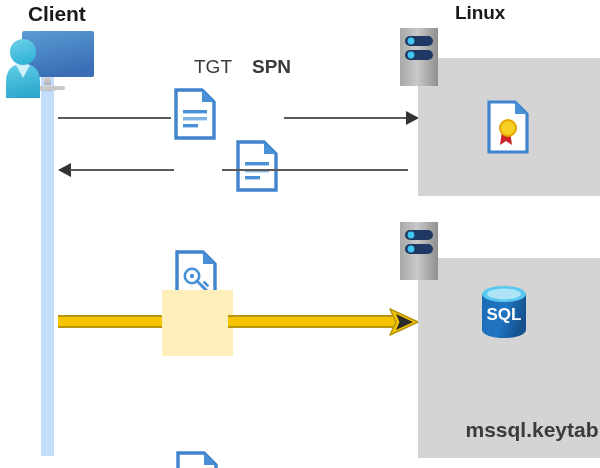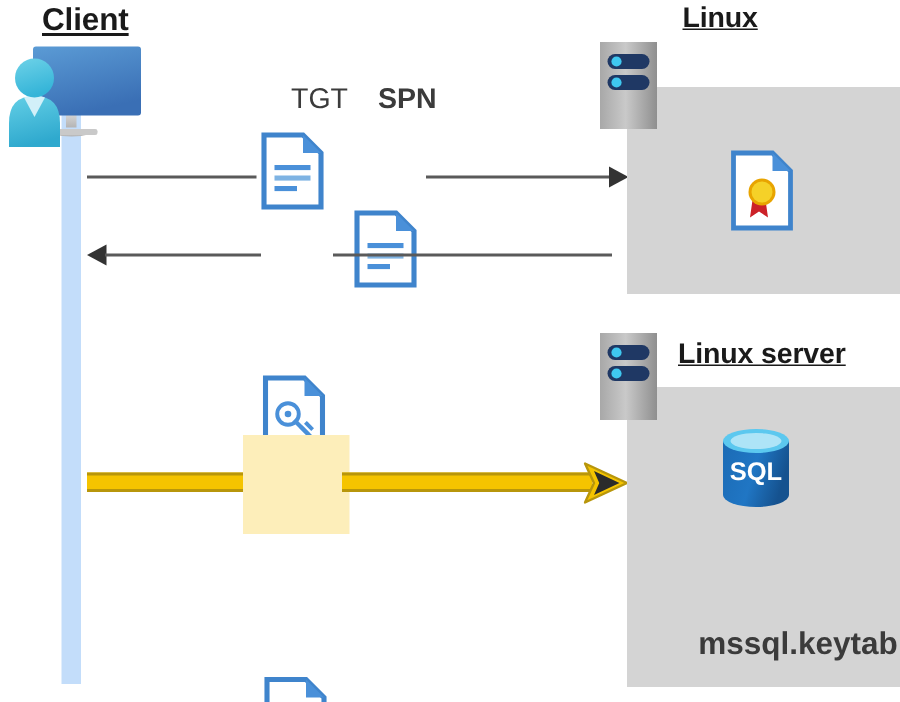--- a/index.html
+++ b/index.html
@@ -16,21 +16,20 @@
   }
   .stage { position: absolute; inset: 0; }
   .abs { position: absolute; }
 
   
   .title-bold {
     font-weight: bold;
     color: #1a1a1a;
     line-height: 1.12;
     letter-spacing: -0.1px;
-    text-decoration: underline;
   }
   .label-plain {
     color: #3b3b3b;
     font-weight: normal;
     margin-left: 19px;
   }
 
   
   .lifeline {
     left: 41px; top: 66px;
@@ -212,21 +211,20 @@
       <circle cx="17" cy="26" r="7.2" fill="none" stroke="#4a90d9" stroke-width="2.6"></circle>
       <circle cx="17" cy="26" r="2.2" fill="#4a90d9"></circle>
       <path d="M22 31 l9 9" stroke="#4a90d9" stroke-width="2.8" stroke-linecap="square"></path>
       <path d="M26.5 35.5 l3 3" stroke="#4a90d9" stroke-width="2.6" stroke-linecap="square"></path>
       <path d="M29.5 32.5 l3 3" stroke="#4a90d9" stroke-width="2.6" stroke-linecap="square"></path>
     </svg>
   </div>
 
   <div class="abs server-box" style="left:418px; top:258px; width:182px; height:200px;"></div>
 
-  <div class="abs title-bold" style="left:452px; top:226px; font-size:19px;">Linux server</div>
 
   <div class="abs" style="left:400px; top:222px; width:38px; height:58px;">
     <svg viewBox="0 0 38 58">
       <defs>
         <linearGradient id="rackGrad2" x1="0" y1="0" x2="1" y2="0">
           <stop offset="0%" stop-color="#a8a8a8"></stop>
           <stop offset="45%" stop-color="#c9c9c9"></stop>
           <stop offset="100%" stop-color="#8f8f8f"></stop>
         </linearGradient>
       </defs>

